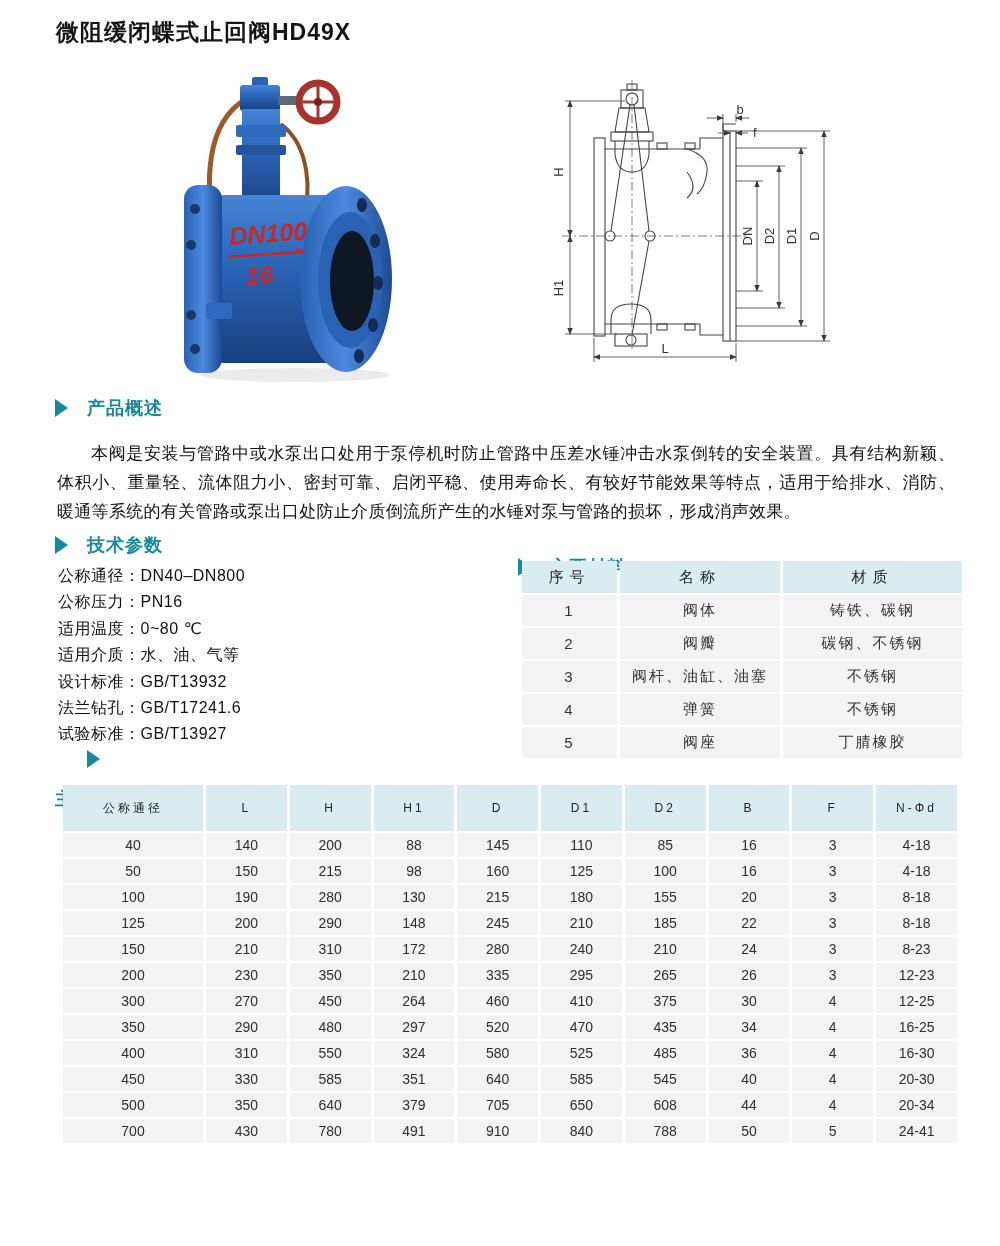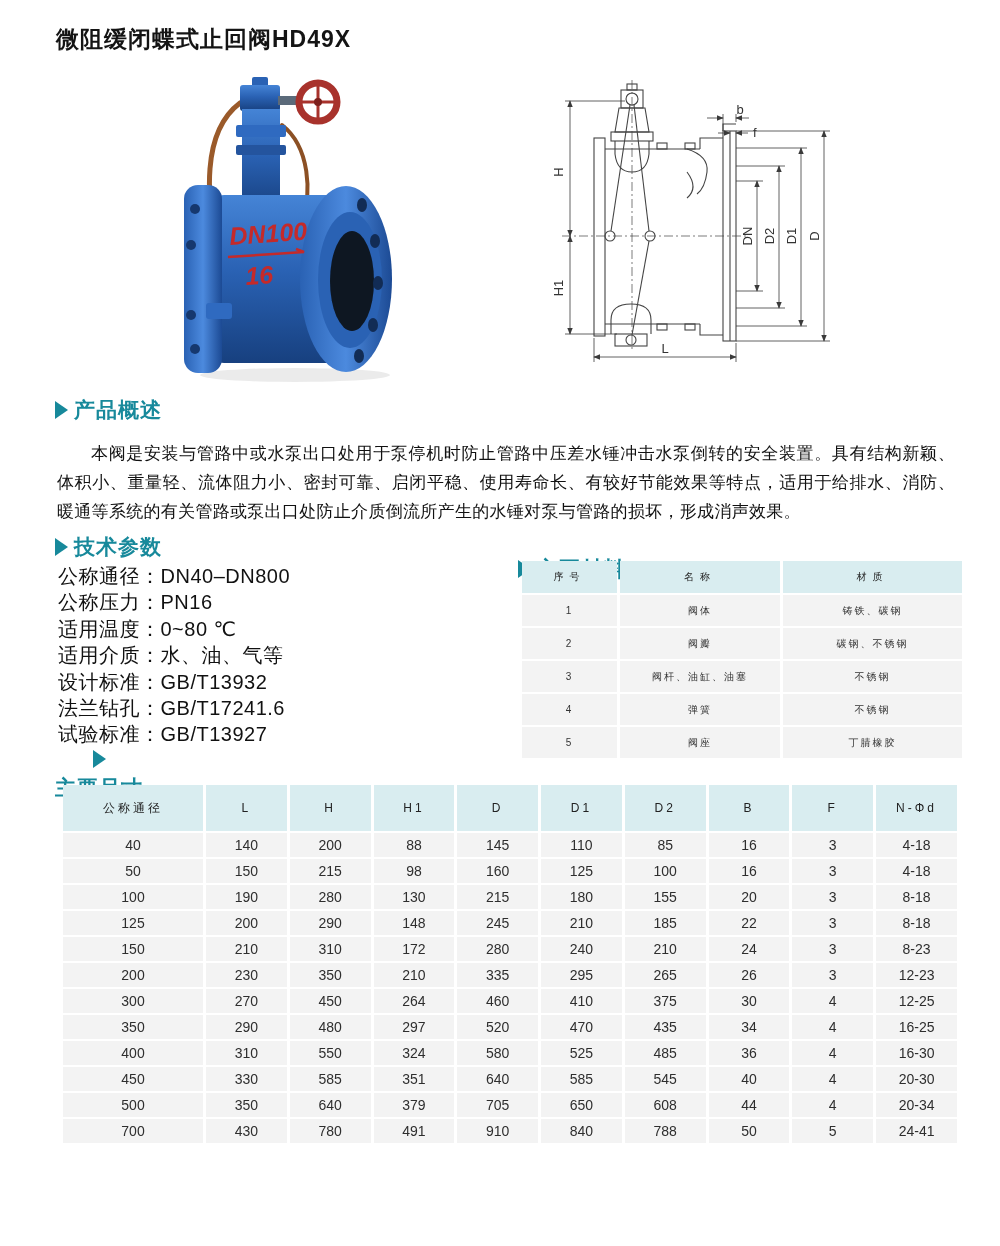--- a/index.html
+++ b/index.html
@@ -1,49 +1,49 @@
 <!DOCTYPE html>
 <html><head>
 <meta charset="utf-8">
 <style>
   html,body { margin:0; padding:0; background:#ffffff; }
   .page {
     position:relative; width:1000px; height:1246px; background:#fff;
     font-family:"Liberation Sans","DejaVu Sans",sans-serif; color:#222; overflow:hidden;
   }
   .title {
-    position:absolute; left:56px; top:24px;
+    position:absolute; left:56px; top:17px;
     font-size:23px; font-weight:bold; color:#141414; letter-spacing:1px;
   }
   .section-head {
-    position:absolute; display:flex; align-items:center; gap:6px;
-    color:#17899b; font-size:21px; font-weight:bold; letter-spacing:1px;
+    position:absolute; display:flex; align-items:center; gap:19px;
+    color:#17899b; font-size:18px; font-weight:bold; letter-spacing:1px;
   }
   .tri {
     width:0; height:0; border-left:13px solid #17899b;
     border-top:9px solid transparent; border-bottom:9px solid transparent;
   }
   #head-overview { left:55px; top:396px; }
   #head-tech     { left:55px; top:533px; }
   #head-materials{ left:518px; top:555px; }
   #head-dims     { left:55px; top:750px;flex-direction:column; }
 
   .overview-text {
     position:absolute; left:57px; top:439px; width:898px;
     font-size:17px; line-height:29px; text-indent:2em; color:#111;
     text-align:justify; letter-spacing:0.3px;
   }
-  .params { position:absolute; left:58px; top:563px; font-size:20px; color:#111; }
+  .params { position:absolute; left:58px; top:563px; font-size:16px; color:#111; }
   .params .param-line { height:26.4px; line-height:26.4px; letter-spacing:0.5px; }
 
   table { border-collapse:separate; border-spacing:3px 2px; }
   th { background:#d9edf0; font-weight:normal; color:#222; text-align:center; }
   td { background:#f3f3f3; text-align:center; color:#333; }
 
-  .mat-table { position:absolute; left:519px; top:559px; width:446px; font-size:10px; table-layout:fixed; }
+  .mat-table { position:absolute; left:519px; top:559px; width:446px; font-size:15px; table-layout:fixed; }
   .mat-table th { height:30px; letter-spacing:6px; }
   .mat-table td { height:29px; letter-spacing:2px; }
 
   .dims-table { position:absolute; left:60px; top:783px; width:900px; font-size:14px; table-layout:fixed; }
   .dims-table th { height:44px; font-size:12px; letter-spacing:3px; }
   .dims-table td { height:22px; color:#2e2e2e; }
 
   .photo-wrap { position:absolute; left:170px; top:73px; }
   .drawing-wrap { position:absolute; left:537px; top:76px; }
   .drawing text { font-family:"Liberation Sans","DejaVu Sans",sans-serif; font-size:13px; fill:#333; }

